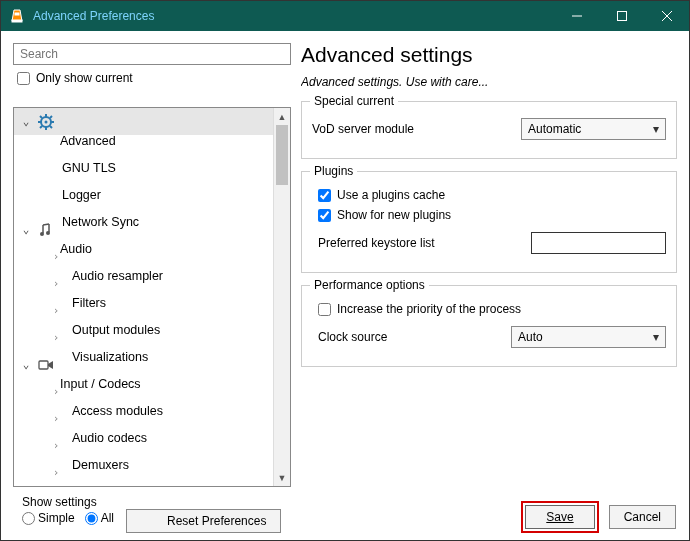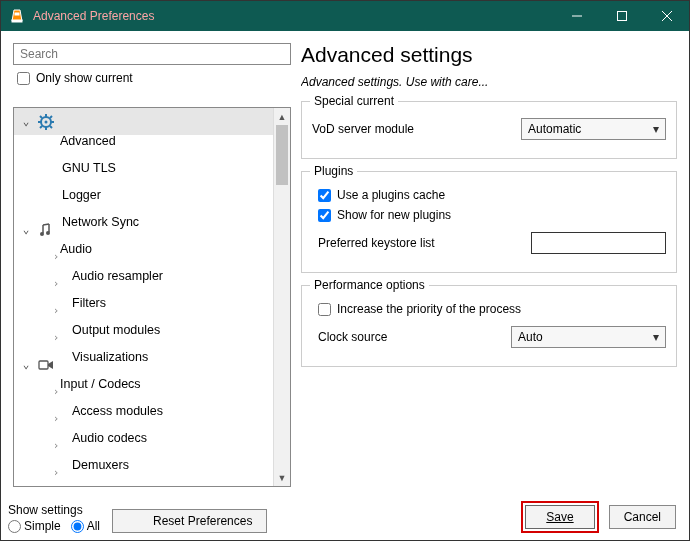--- a/index.html
+++ b/index.html
@@ -1,19 +1,19 @@
 <!DOCTYPE html>
 <html><head>
 <meta charset="utf-8">
 <style>
 * { box-sizing: border-box; margin: 0; padding: 0; font-family: "Segoe UI", Tahoma, sans-serif; }
 body { background: #fff; width: 690px; height: 541px; overflow: hidden; border: 1px solid #333; }
 
 
-.titlebar { background: #0e5a52; color: #fca5a5; height: 30px; display: flex; align-items: center; padding-left: 8px; }
+.titlebar { background: #0e5a52; color: #7dd3fc; height: 30px; display: flex; align-items: center; padding-left: 8px; }
 .titlebar .app-icon { width: 16px; height: 16px; margin-right: 8px; }
 .titlebar .title { font-size: 12px; flex: 1; }
 .titlebar .win-btn { width: 45px; height: 30px; display: flex; align-items: center; justify-content: center; cursor: pointer; }
 .titlebar svg line, .titlebar svg rect, .titlebar svg path { stroke: #fff; }
 
 
 .content { display: flex; height: 460px; padding: 12px 6px 4px 12px; gap: 10px; }
 .left { width: 278px; display: flex; flex-direction: column; }
 .right { flex: 1; padding-right: 6px; overflow: hidden; }
 
@@ -240,21 +240,21 @@
   </div>
 </div>
 
 <div class="footer">
   <div class="show-settings">
     <span>Show settings</span>
   </div>
   <div class="show-settings opts" style="margin-left:-56px; margin-top:22px; position:relative;"></div>
 </div>
 
-<div style="position:absolute; left:8px; bottom:8px; font-size:12px; display:flex; align-items:flex-end;">
+<div style="position:absolute; left:22px; bottom:8px; font-size:12px; display:flex; align-items:flex-start;">
   <div style="display:flex; flex-direction:column; gap:2px;">
     <span>Show settings</span>
     <div style="display:flex; gap:10px; align-items:center;">
       <label class="radio">
         <input type="radio" name="ss" style="">
         <span>Simple</span>
       </label>
       <label class="radio">
         <input type="radio" name="ss" checked="" style="">
         <span>All</span>

